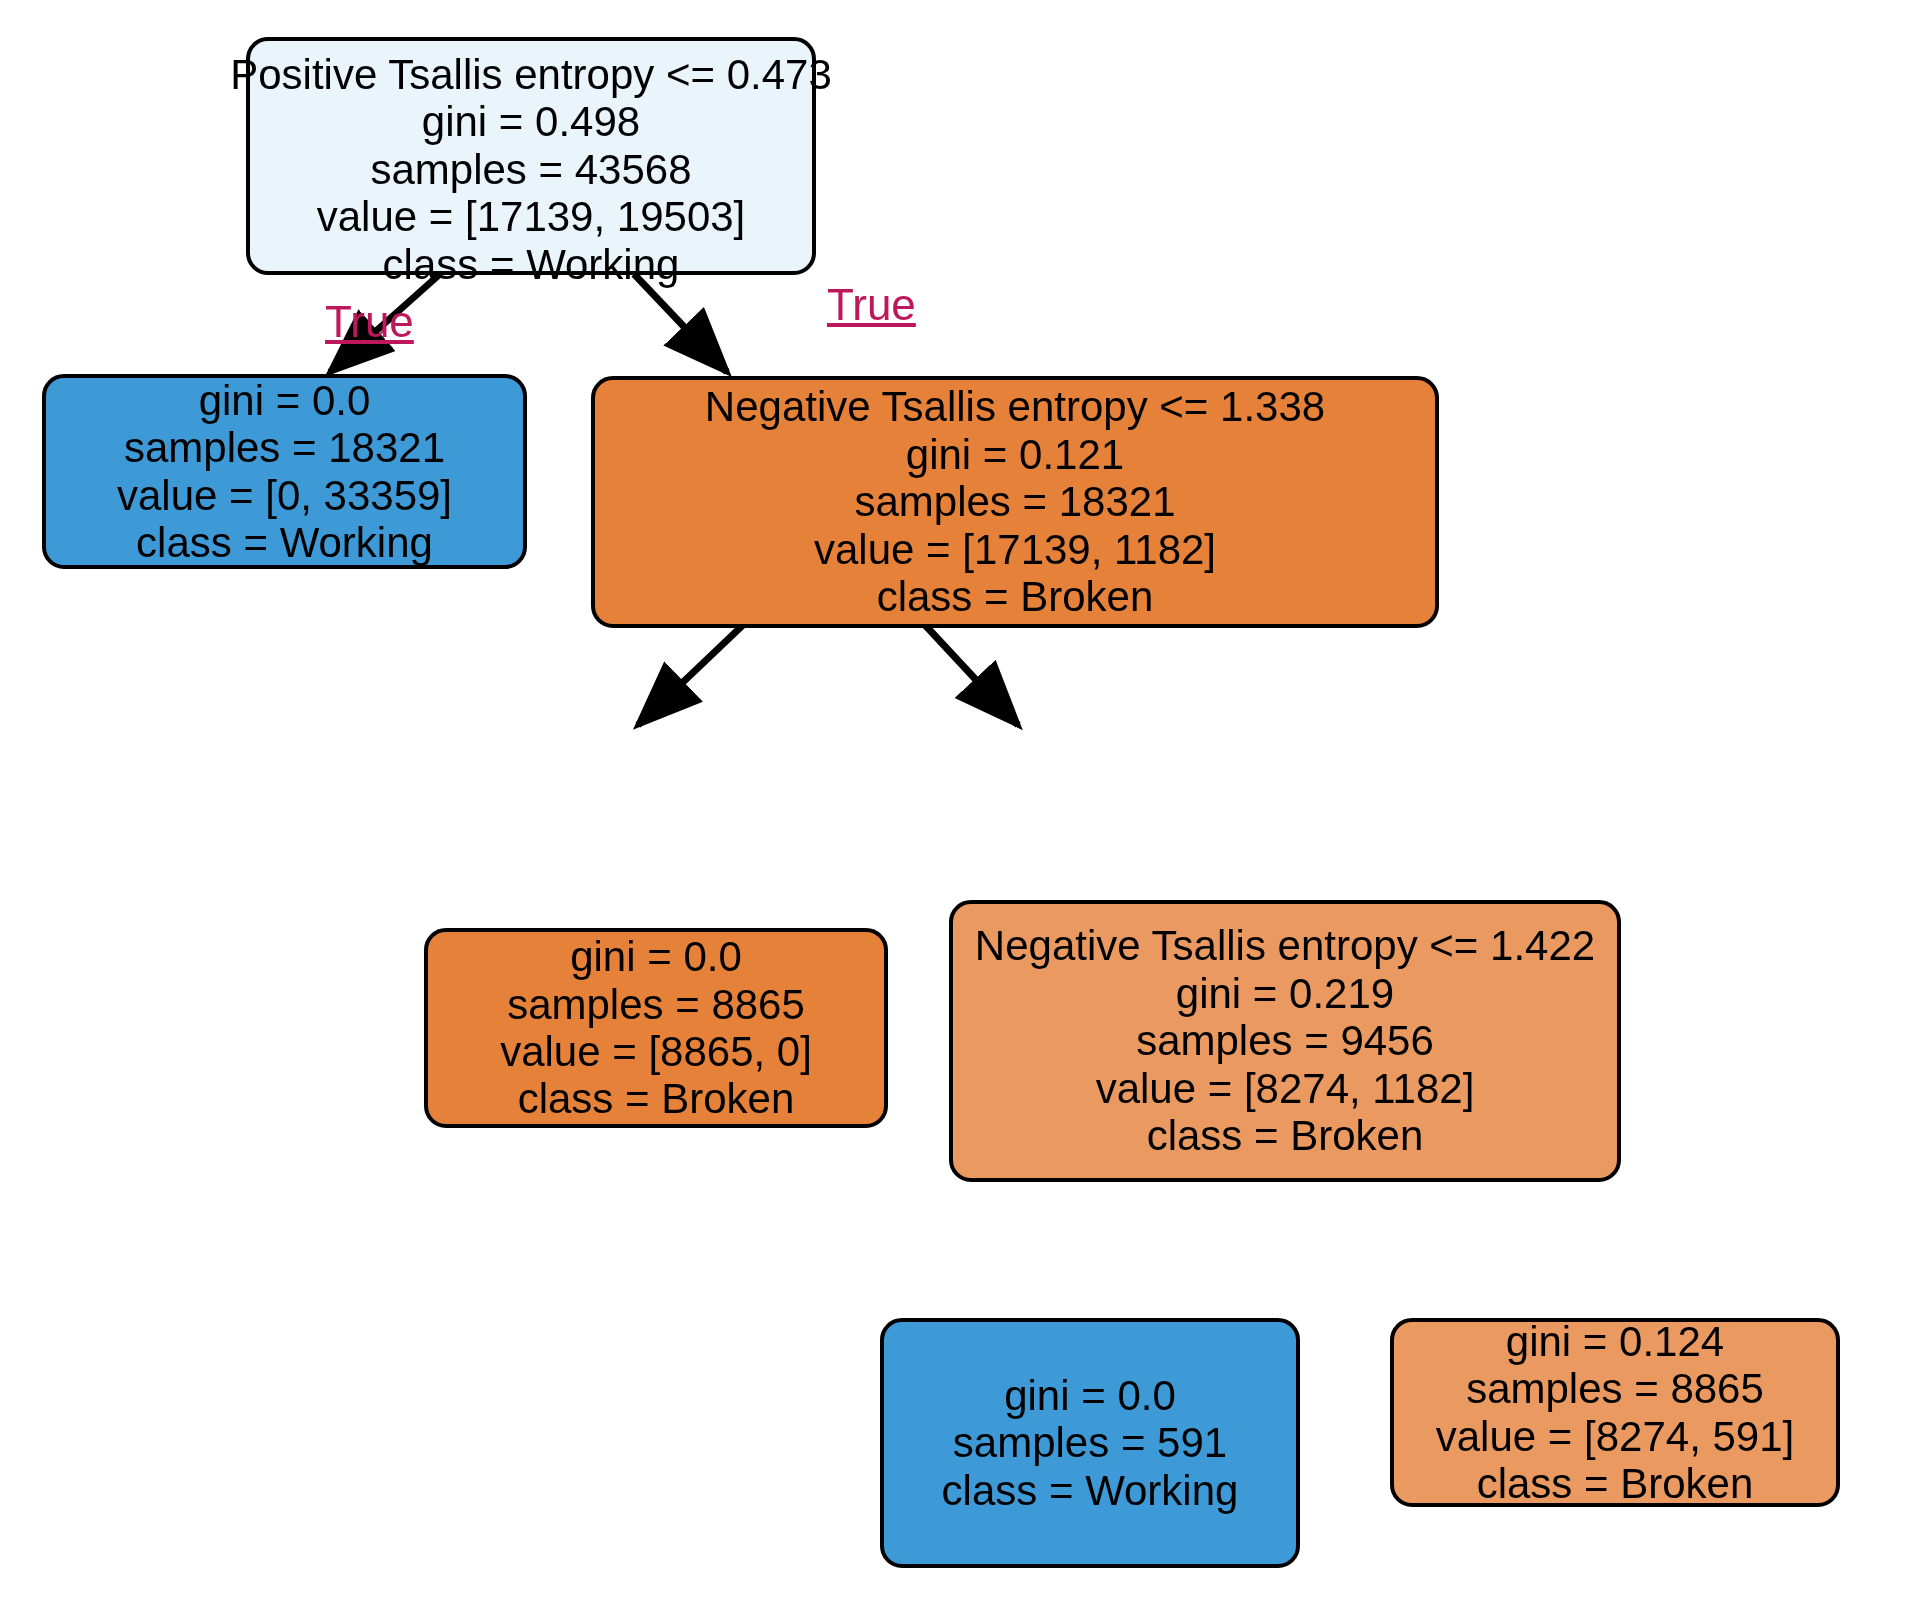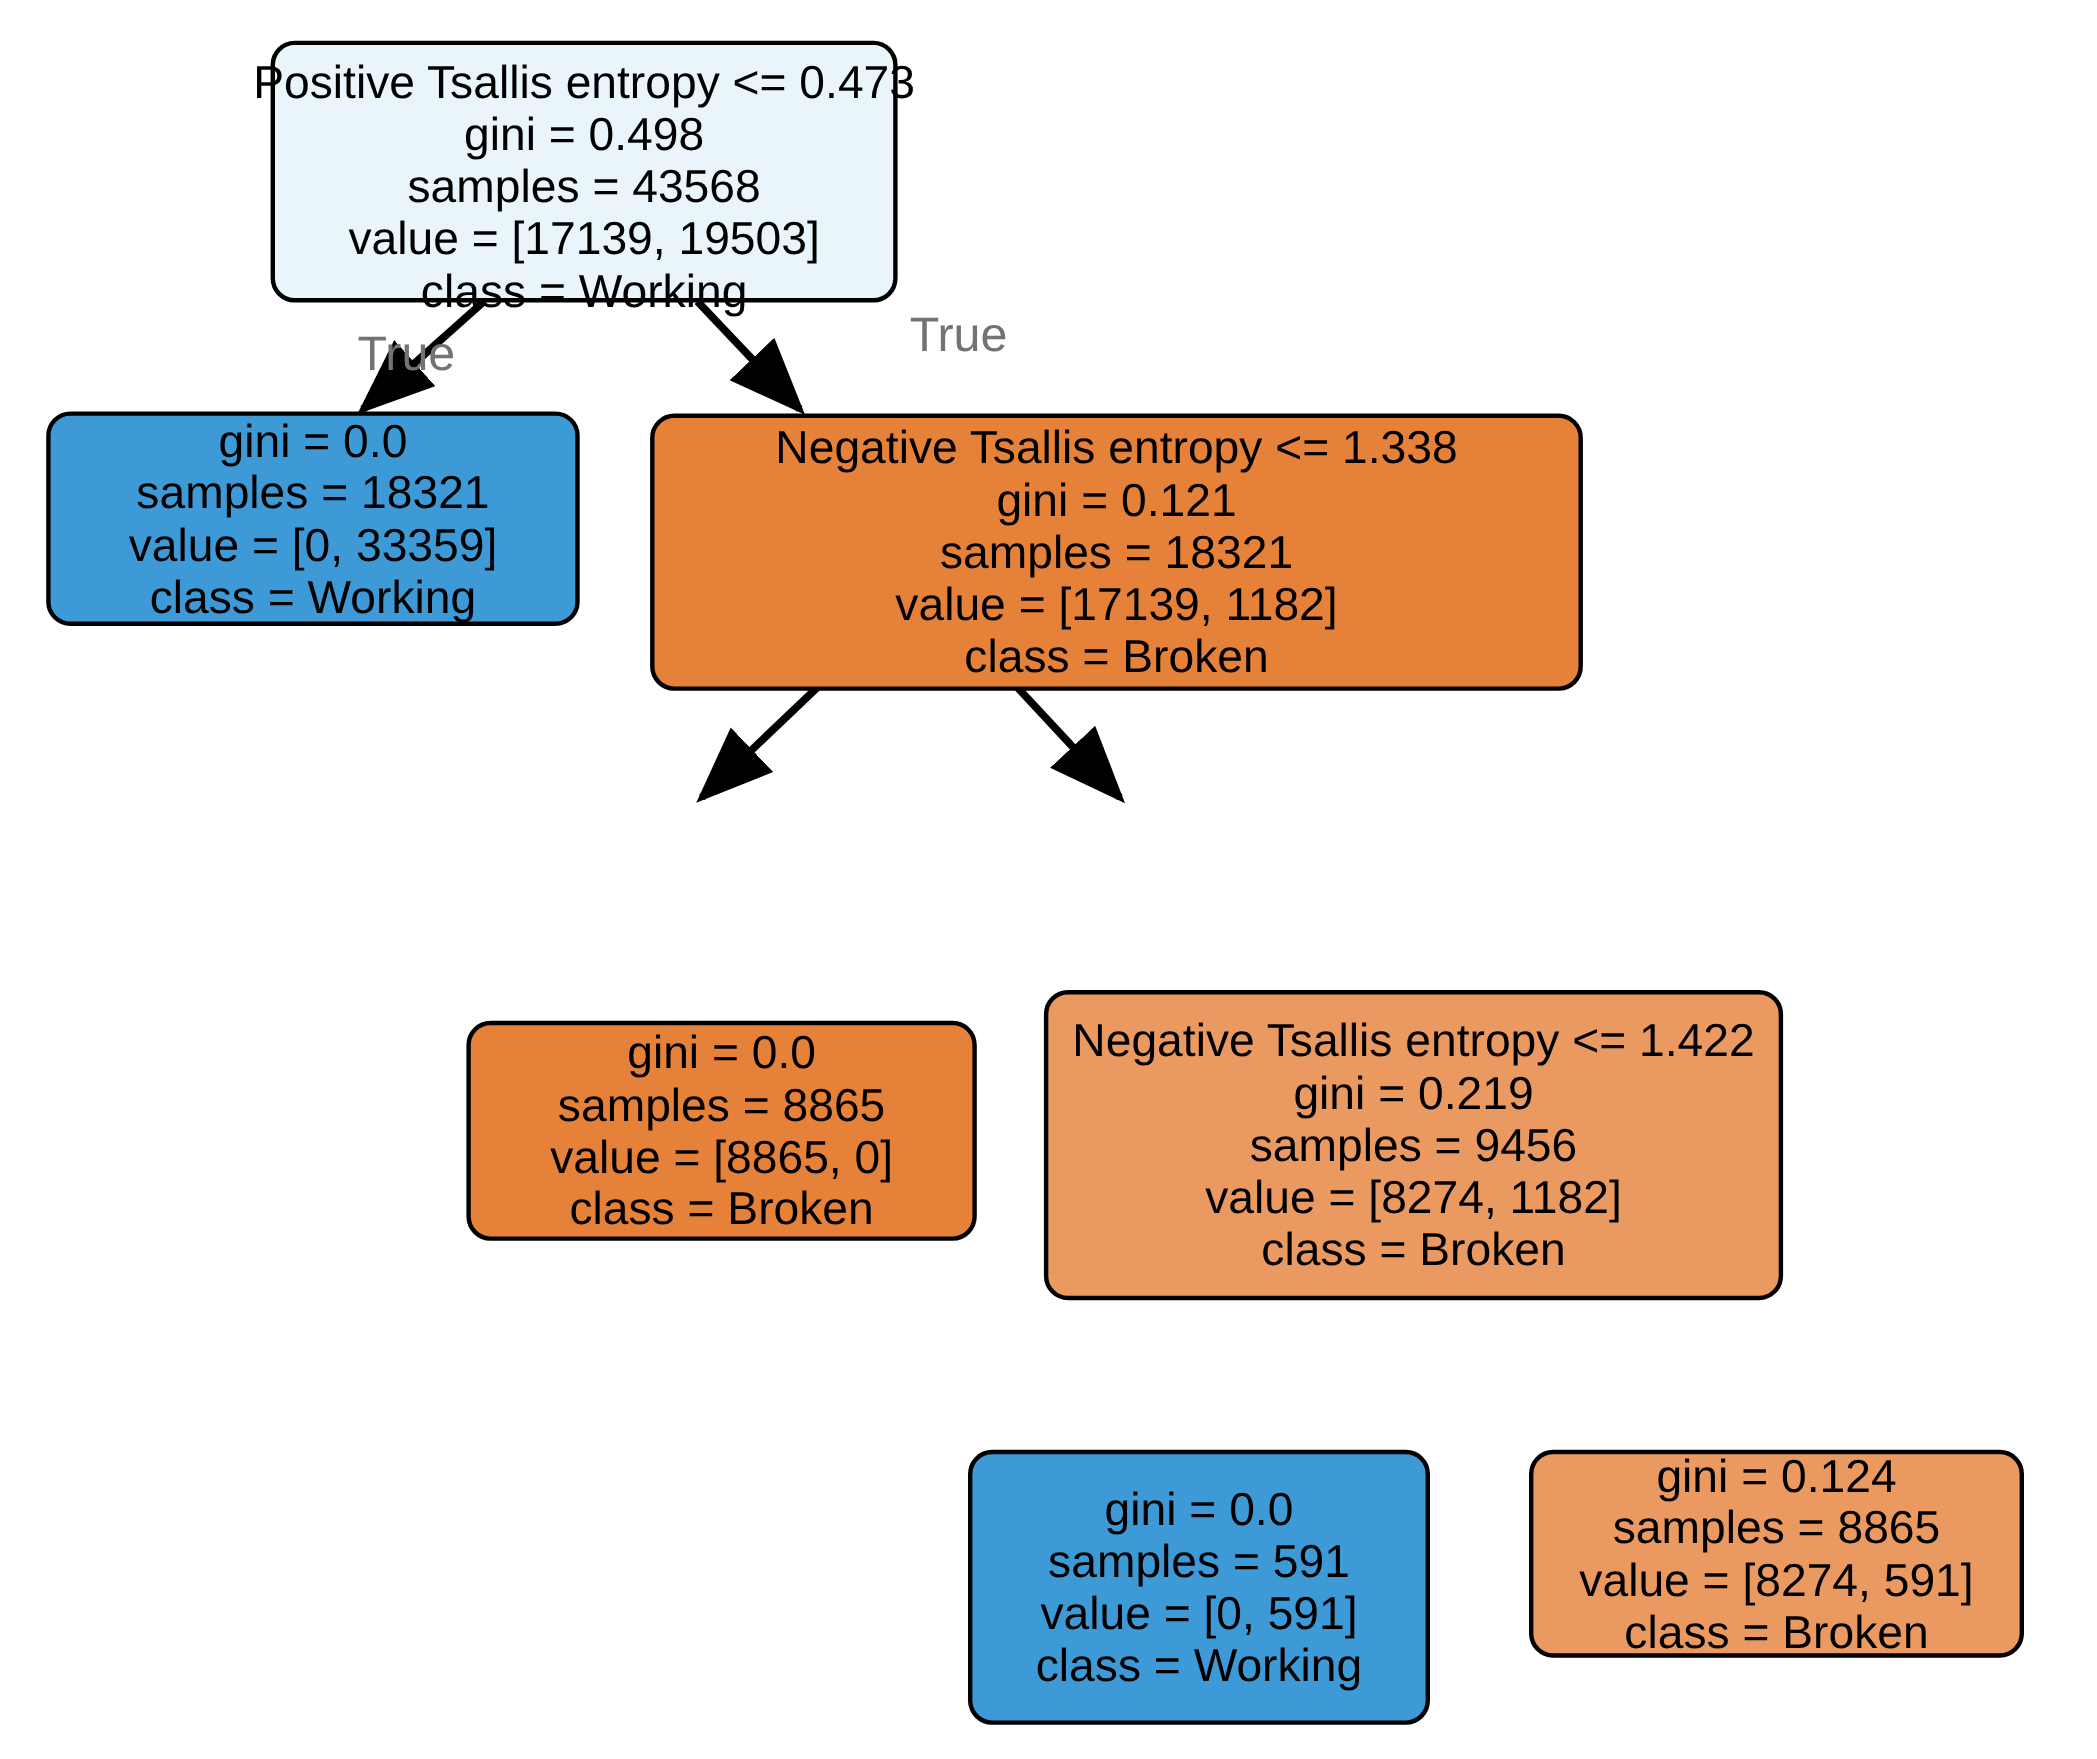--- a/index.html
+++ b/index.html
@@ -42,22 +42,23 @@
     padding: 10px 18px;
     white-space: nowrap;
   }
   .node .line {
     display: block;
   }
   .edge-label {
     position: absolute;
     font-family: "Liberation Sans", sans-serif;
     font-size: 44px;
-    color: #737373;
+    color: #be185d;
     white-space: nowrap;
+    text-decoration: underline;
   }
 </style>
 </head>
 <body>
 
 <div id="canvas">
 
   <svg id="edges" viewBox="0 0 1906 1599" xmlns="http://www.w3.org/2000/svg">
     <defs>
       <marker id="arrow" markerWidth="12" markerHeight="12" refX="9" refY="4" orient="auto" markerUnits="strokeWidth">
@@ -115,21 +116,20 @@
     <span class="line">Negative Tsallis entropy &lt;= 1.422</span>
     <span class="line">gini = 0.219</span>
     <span class="line">samples = 9456</span>
     <span class="line">value = [8274, 1182]</span>
     <span class="line">class = Broken</span>
   </div>
 
   <div class="node" style="left:880px; top:1318px; width:420px; height:250px; background:#3d9ad7;">
     <span class="line">gini = 0.0</span>
     <span class="line">samples = 591</span>
-    <span class="line">value = [0, 591]</span>
     <span class="line">class = Working</span>
   </div>
 
   <div class="node" style="left:1390px; top:1318px; width:450px; height:189px; background:#ea9a61;">
     <span class="line">gini = 0.124</span>
     <span class="line">samples = 8865</span>
     <span class="line">value = [8274, 591]</span>
     <span class="line">class = Broken</span>
   </div>
 

